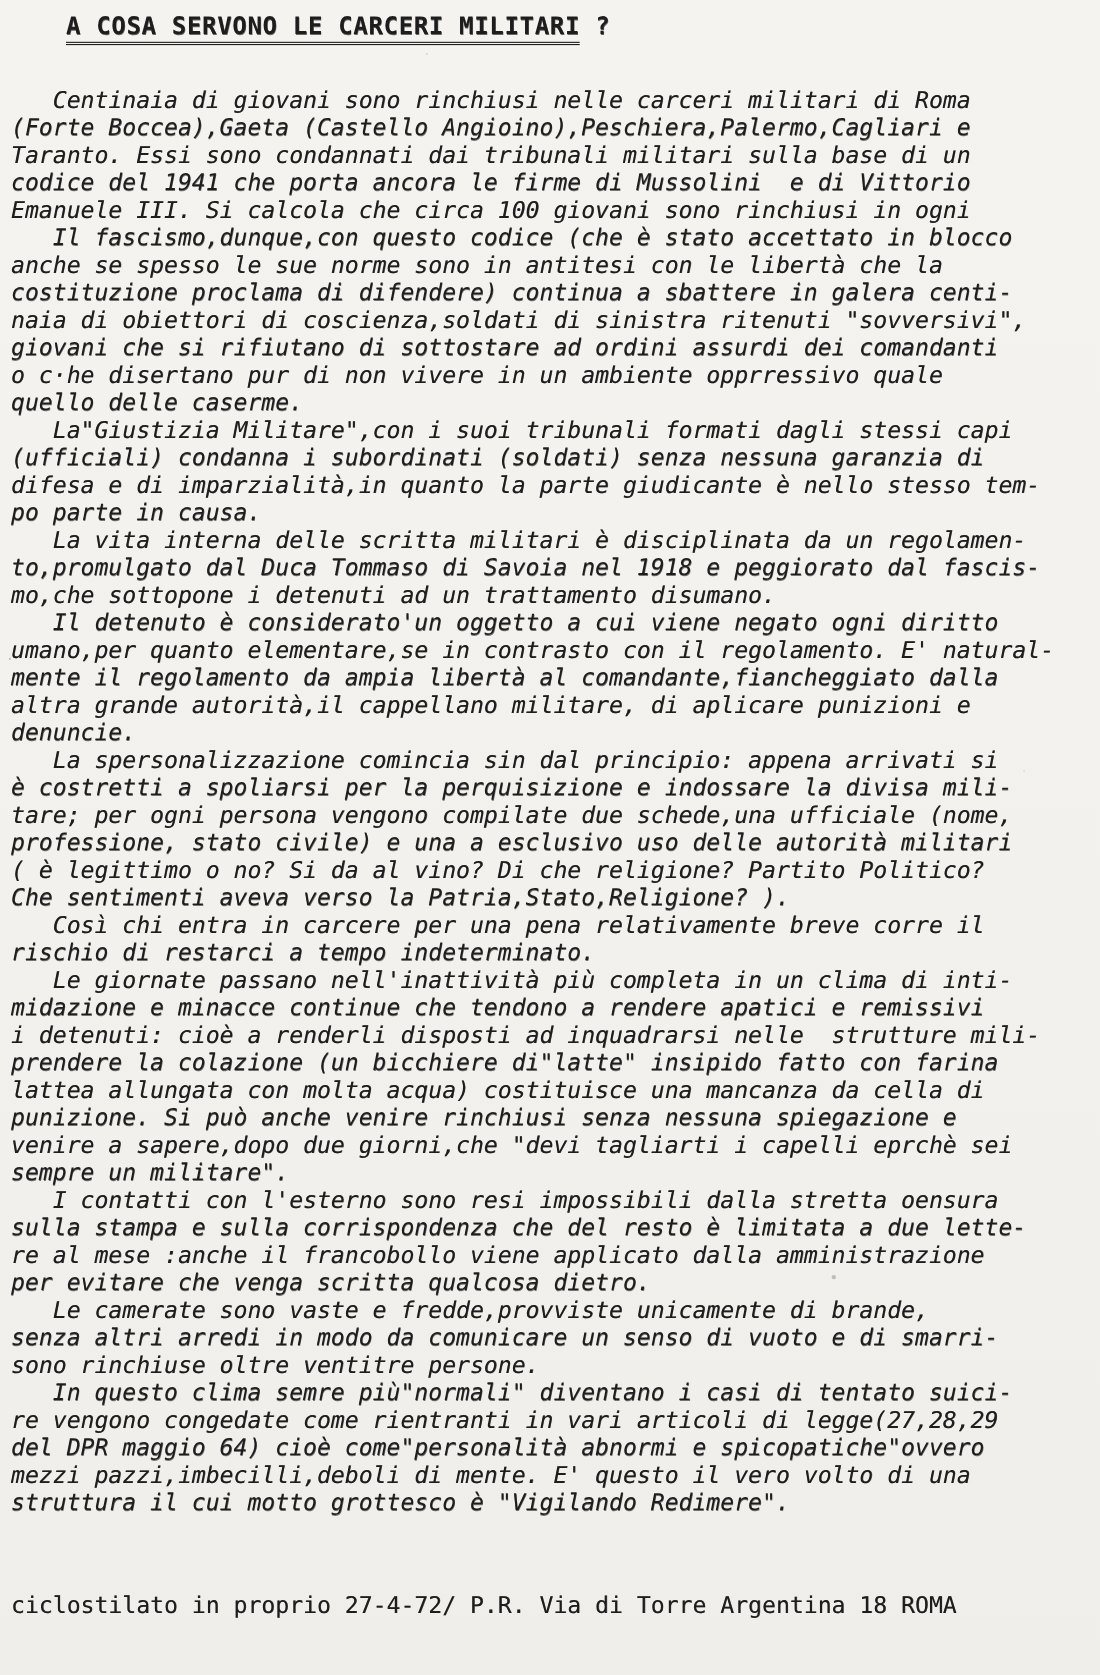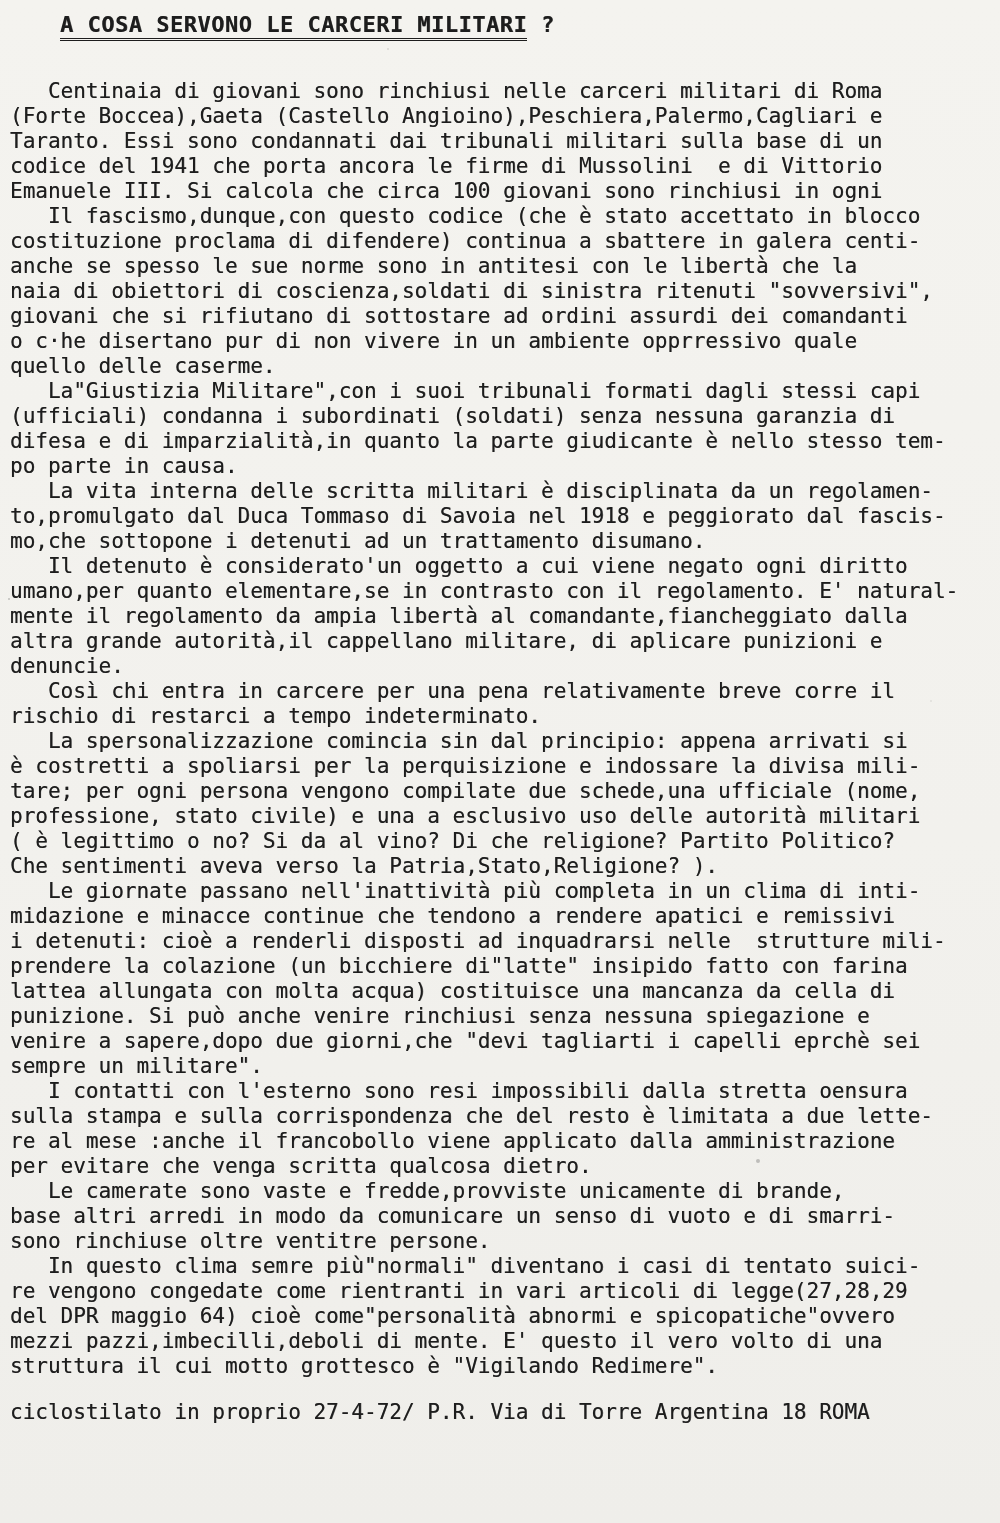--- a/index.html
+++ b/index.html
@@ -36,25 +36,25 @@
   }
   .body-text {
     position: absolute;
     top: 79px;
     left: 10px;
     right: 8px;
     font-size: 21px;
     line-height: 25px;
     text-shadow: 0.3px 0.3px 0.45px rgba(15,15,15,0.55);
   }
-  .para { margin: 0; }
+  .para { margin: 0; font-style: italic; }
   .line { white-space: pre; height: 25px; }
   .colophon {
     position: absolute;
-    top: 1400px;
+    top: 1447px;
     left: 10px;
     font-size: 21px;
     line-height: 25px;
     white-space: pre;
     text-shadow: 0.3px 0.3px 0.45px rgba(15,15,15,0.55);
   }
   
   .speckles {
     position: absolute; top: 0; left: 0;
     width: 2px; height: 2px; border-radius: 50%;
@@ -81,22 +81,22 @@
 
   <div class="para">
         <div class="line">   Centinaia di giovani sono rinchiusi nelle carceri militari di Roma</div>
         <div class="line">(Forte Boccea),Gaeta (Castello Angioino),Peschiera,Palermo,Cagliari e</div>
         <div class="line">Taranto. Essi sono condannati dai tribunali militari sulla base di un</div>
         <div class="line">codice del 1941 che porta ancora le firme di Mussolini  e di Vittorio</div>
         <div class="line">Emanuele III. Si calcola che circa 100 giovani sono rinchiusi in ogni</div>
       </div>
       <div class="para">
         <div class="line">   Il fascismo,dunque,con questo codice (che è stato accettato in blocco</div>
+        <div class="line">anche se spesso le sue norme sono in antitesi con le libertà che la</div>
         <div class="line">costituzione proclama di difendere) continua a sbattere in galera centi-</div>
-        <div class="line">anche se spesso le sue norme sono in antitesi con le libertà che la</div>
         <div class="line">naia di obiettori di coscienza,soldati di sinistra ritenuti "sovversivi",</div>
         <div class="line">giovani che si rifiutano di sottostare ad ordini assurdi dei comandanti</div>
         <div class="line">o c·he disertano pur di non vivere in un ambiente opprressivo quale</div>
         <div class="line">quello delle caserme.</div>
       </div>
       <div class="para">
         <div class="line">   La"Giustizia Militare",con i suoi tribunali formati dagli stessi capi</div>
         <div class="line">(ufficiali) condanna i subordinati (soldati) senza nessuna garanzia di</div>
         <div class="line">difesa e di imparzialità,in quanto la parte giudicante è nello stesso tem-</div>
         <div class="line">po parte in causa.</div>
@@ -107,50 +107,50 @@
         <div class="line">mo,che sottopone i detenuti ad un trattamento disumano.</div>
       </div>
       <div class="para">
         <div class="line">   Il detenuto è considerato'un oggetto a cui viene negato ogni diritto</div>
         <div class="line">umano,per quanto elementare,se in contrasto con il regolamento. E' natural-</div>
         <div class="line">mente il regolamento da ampia libertà al comandante,fiancheggiato dalla</div>
         <div class="line">altra grande autorità,il cappellano militare, di aplicare punizioni e</div>
         <div class="line">denuncie.</div>
       </div>
       <div class="para">
-        <div class="line">   Così chi entra in carcere per una pena relativamente breve corre il</div>
-        <div class="line">rischio di restarci a tempo indeterminato.</div>
-      </div>
-      <div class="para">
         <div class="line">   La spersonalizzazione comincia sin dal principio: appena arrivati si</div>
         <div class="line">è costretti a spoliarsi per la perquisizione e indossare la divisa mili-</div>
         <div class="line">tare; per ogni persona vengono compilate due schede,una ufficiale (nome,</div>
         <div class="line">professione, stato civile) e una a esclusivo uso delle autorità militari</div>
         <div class="line">( è legittimo o no? Si da al vino? Di che religione? Partito Politico?</div>
         <div class="line">Che sentimenti aveva verso la Patria,Stato,Religione? ).</div>
+      </div>
+      <div class="para">
+        <div class="line">   Così chi entra in carcere per una pena relativamente breve corre il</div>
+        <div class="line">rischio di restarci a tempo indeterminato.</div>
       </div>
       <div class="para">
         <div class="line">   Le giornate passano nell'inattività più completa in un clima di inti-</div>
         <div class="line">midazione e minacce continue che tendono a rendere apatici e remissivi</div>
         <div class="line">i detenuti: cioè a renderli disposti ad inquadrarsi nelle  strutture mili-</div>
         <div class="line">prendere la colazione (un bicchiere di"latte" insipido fatto con farina</div>
         <div class="line">lattea allungata con molta acqua) costituisce una mancanza da cella di</div>
         <div class="line">punizione. Si può anche venire rinchiusi senza nessuna spiegazione e</div>
         <div class="line">venire a sapere,dopo due giorni,che "devi tagliarti i capelli eprchè sei</div>
         <div class="line">sempre un militare".</div>
       </div>
       <div class="para">
         <div class="line">   I contatti con l'esterno sono resi impossibili dalla stretta oensura</div>
         <div class="line">sulla stampa e sulla corrispondenza che del resto è limitata a due lette-</div>
         <div class="line">re al mese :anche il francobollo viene applicato dalla amministrazione</div>
         <div class="line">per evitare che venga scritta qualcosa dietro.</div>
       </div>
       <div class="para">
         <div class="line">   Le camerate sono vaste e fredde,provviste unicamente di brande,</div>
-        <div class="line">base altri arredi in modo da comunicare un senso di vuoto e di smarri-</div>
+        <div class="line">senza altri arredi in modo da comunicare un senso di vuoto e di smarri-</div>
         <div class="line">sono rinchiuse oltre ventitre persone.</div>
       </div>
       <div class="para">
         <div class="line">   In questo clima semre più"normali" diventano i casi di tentato suici-</div>
         <div class="line">re vengono congedate come rientranti in vari articoli di legge(27,28,29</div>
         <div class="line">del DPR maggio 64) cioè come"personalità abnormi e spicopatiche"ovvero</div>
         <div class="line">mezzi pazzi,imbecilli,deboli di mente. E' questo il vero volto di una</div>
         <div class="line">struttura il cui motto grottesco è "Vigilando Redimere".</div>
       </div>
     </main>

